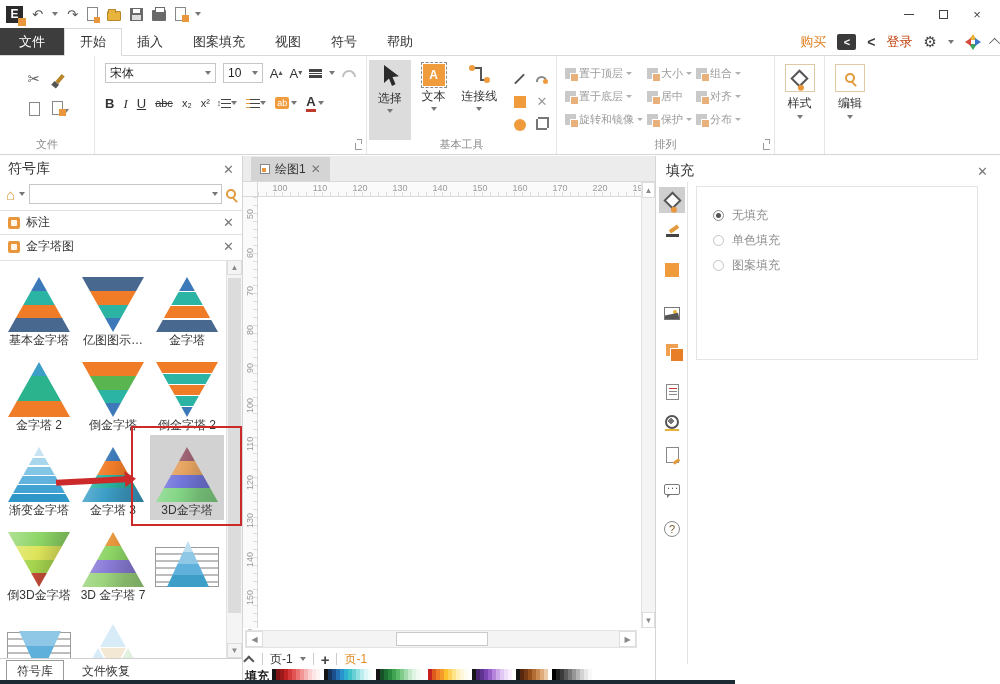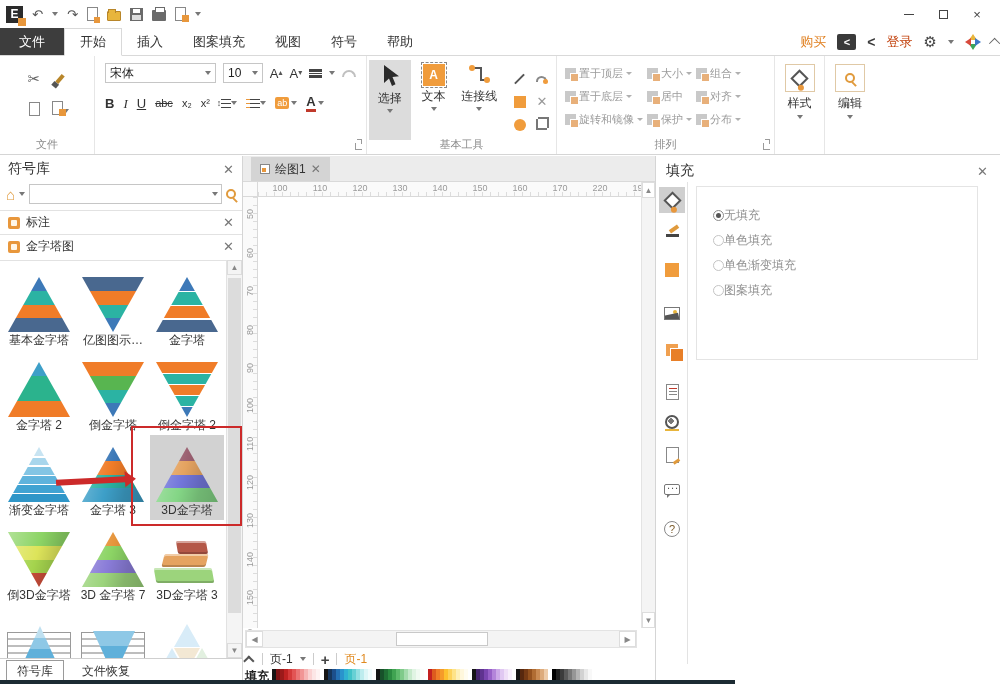--- a/index.html
+++ b/index.html
@@ -191,21 +191,21 @@
   .ic-doc::before { content:""; position:absolute; left:2px; top:3px; width:8px; height:1px; background:#c0392b; box-shadow:0 3px 0 #888, 0 6px 0 #888; }
   .ic-globe { width:14px; height:14px; border:2px solid #555; border-radius:50%; position:relative; background:radial-gradient(circle at 40% 40%, #777 30%, transparent 31%); }
   .ic-globe::after { content:""; position:absolute; left:-2px; bottom:-4px; width:14px; height:2px; background:#e8b53c; }
   .ic-page { width:13px; height:16px; border:1px solid #888; background:#fff; position:relative; }
   .ic-page::after { content:""; position:absolute; right:-2px; bottom:-1px; width:7px; height:3px; background:#e09a3c; transform:rotate(-35deg); }
   .ic-cmt { width:16px; height:11px; border:1px solid #777; border-radius:2px; position:relative; background:#fff; }
   .ic-cmt::before { content:"..."; position:absolute; left:2px; top:-6px; font-size:11px; color:#555; letter-spacing:1px; }
   .ic-cmt::after { content:""; position:absolute; left:2px; bottom:-4px; border-left:4px solid #777; border-bottom:4px solid transparent; }
   .ic-help { width:16px; height:16px; border:1px solid #888; border-radius:50%; color:#7a5a2a; font-size:11px; display:flex; align-items:center; justify-content:center; }
   .fill-box { position:absolute; left:40px; top:30px; width:282px; height:174px; border:1px solid #e4e4e4; padding:16px 0 0 16px; }
-  .fopt { display:flex; align-items:center; height:25px; }
+  .fopt { display:flex; align-items:center; gap:8px; height:25px; }
   .radio { width:11px; height:11px; border-radius:50%; border:1px solid #c4c4c4; position:relative; flex:none; background:#fff; }
   .radio.on { border-color:#8a8a8a; }
   .radio.on::after { content:""; position:absolute; left:2px; top:2px; width:5px; height:5px; border-radius:50%; background:#555; }
   .foptlbl { font-size:12px; color:#8f8f8f; }
 
   .bottom-line { position:absolute; left:0; top:680px; width:735px; height:4px; background:#1c2b33; z-index:9; }
 </style>
 </head>
 <body>
 
@@ -514,30 +514,20 @@
             <div class="gshape">
               <div class="tri" style="clip-path: polygon(0px 0px, 100% 0px, 50% 100%); background: linear-gradient(105deg, rgba(255, 255, 255, 0.32) 0%, rgba(255, 255, 255, 0) 45%, rgba(0, 0, 0, 0.15) 72%, rgba(0, 0, 0, 0.22) 100%), linear-gradient(rgb(140, 212, 101) 0%, rgb(140, 212, 101) 25%, rgb(221, 228, 90) 25%, rgb(221, 228, 90) 50%, rgb(165, 212, 77) 50%, rgb(165, 212, 77) 75%, rgb(196, 75, 56) 75%, rgb(196, 75, 56) 100%);"></div>
             </div>
             <div class="glabel">倒3D金字塔</div>
           </div>
           <div class="gitem">
             <div class="gshape">
               <div class="tri" style="clip-path: polygon(50% 0px, 100% 100%, 0px 100%); background: linear-gradient(105deg, rgba(255, 255, 255, 0.32) 0%, rgba(255, 255, 255, 0) 45%, rgba(0, 0, 0, 0.15) 72%, rgba(0, 0, 0, 0.22) 100%), linear-gradient(rgb(230, 149, 60) 0%, rgb(230, 149, 60) 25%, rgb(140, 212, 101) 25%, rgb(140, 212, 101) 50%, rgb(138, 124, 216) 50%, rgb(138, 124, 216) 75%, rgb(156, 212, 124) 75%, rgb(156, 212, 124) 100%);"></div>
             </div>
             <div class="glabel">3D 金字塔 7</div>
-          </div>
-          <div class="gitem">
-            <div class="gshape">
-              <div class="stackwrap">
-                <div class="slab" style="left: 22px; top: 2px; width: 30px; height: 13px; background: rgb(180, 88, 72); transform: skewX(10deg);"></div>
-                <div class="slab" style="left: 8px; top: 15px; width: 44px; height: 13px; background: rgb(229, 163, 96); transform: skewX(-14deg);"></div>
-                <div class="slab" style="left: 0px; top: 29px; width: 58px; height: 15px; background: rgb(156, 212, 124); transform: skewX(10deg);"></div>
-              </div>
-            </div>
-            <div class="glabel">3D金字塔 3</div>
           </div>
           <div class="gitem">
             <div class="gshape">
               <div class="striped">
                 <div class="tri" style="width: 42px; height: 46px; left: 11px; bottom: -1px; clip-path: polygon(50% 0px, 100% 100%, 0px 100%); background: linear-gradient(rgb(191, 224, 240) 0%, rgb(191, 224, 240) 25%, rgb(142, 200, 230) 25%, rgb(142, 200, 230) 50%, rgb(95, 176, 218) 50%, rgb(95, 176, 218) 75%, rgb(61, 159, 200) 75%, rgb(61, 159, 200) 100%);"></div>
               </div>
             </div>
             <div class="glabel"></div>
           </div>
           <div class="gitem">
@@ -764,24 +754,20 @@
           <div class="fopt">
             <span class="radio on"></span>
             <span class="foptlbl">无填充</span>
           </div>
           <div class="fopt">
             <span class="radio"></span>
             <span class="foptlbl">单色填充</span>
           </div>
           <div class="fopt">
             <span class="radio"></span>
-            <span class="foptlbl">单色渐变填充</span>
-          </div>
-          <div class="fopt">
-            <span class="radio"></span>
             <span class="foptlbl">图案填充</span>
           </div>
         </div>
     </div>
 
   </div>
 
   <div class="bottom-line"></div>
 </div>
 

